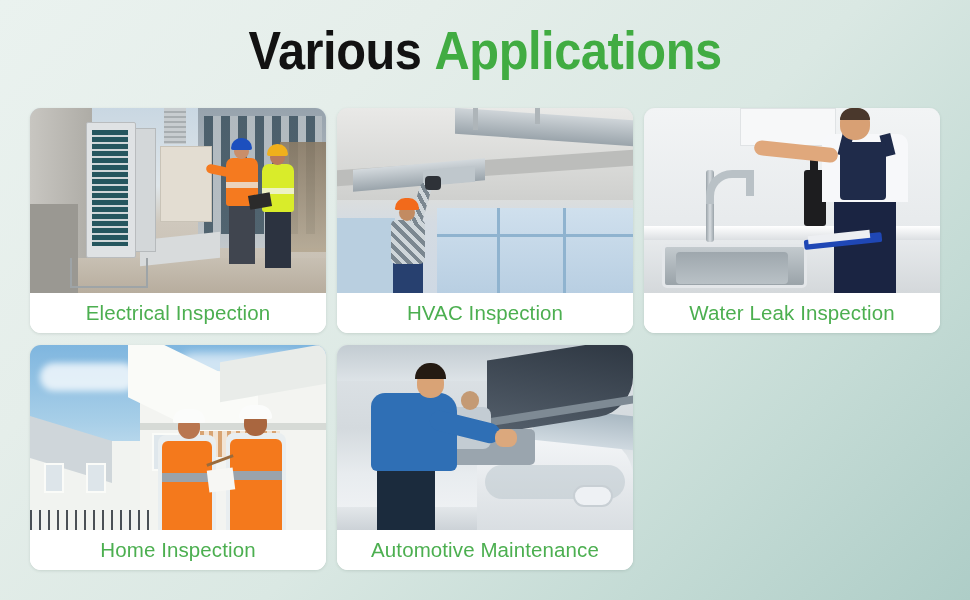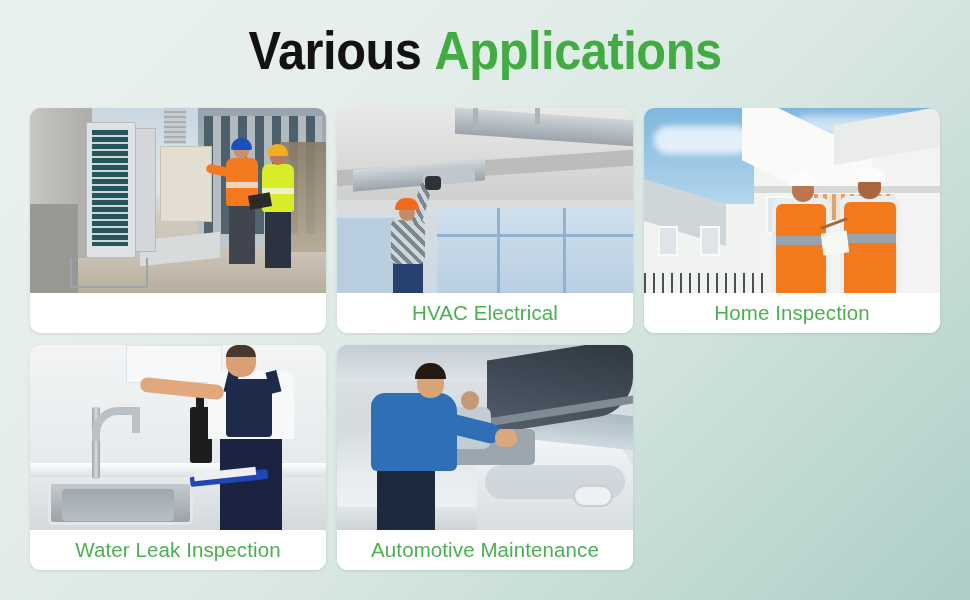--- a/index.html
+++ b/index.html
@@ -263,20 +263,21 @@
       <div class="sc s1-p1-str"></div>
       <div class="sc s1-p1-head"></div>
       <div class="sc s1-p1-hat"></div>
       <div class="sc s1-p2-legs"></div>
       <div class="sc s1-p2-body"></div>
       <div class="sc s1-p2-str"></div>
       <div class="sc s1-p2-head"></div>
       <div class="sc s1-p2-hat"></div>
       <div class="sc s1-clip"></div>
     </div>
+    <div class="caption">Electrical Inspection</div>
   </div>
 
   <div class="card">
     <div class="photo">
       <div class="s2"></div>
       <div class="sc s2-ceil"></div>
       <div class="sc s2-beam"></div>
       <div class="sc s2-glass"></div>
       <div class="sc s2-mull1"></div>
       <div class="sc s2-mull2"></div>
@@ -287,21 +288,48 @@
       <div class="sc s2-vent"></div>
       <div class="sc s2-hanger1"></div>
       <div class="sc s2-hanger2"></div>
       <div class="sc s2-p-legs"></div>
       <div class="sc s2-p-body"></div>
       <div class="sc s2-p-arm"></div>
       <div class="sc s2-p-hand"></div>
       <div class="sc s2-p-head"></div>
       <div class="sc s2-p-hat"></div>
     </div>
-    <div class="caption">HVAC Electrical</div>
+    <div class="caption">HVAC Inspection</div>
+  </div>
+
+  <div class="card">
+    <div class="photo">
+      <div class="s3"></div>
+      <div class="sc s3-cab"></div>
+      <div class="sc s3-front"></div>
+      <div class="sc s3-counter"></div>
+      <div class="sc s3-sink"></div>
+      <div class="sc s3-basin"></div>
+      <div class="sc s3-faucet"></div>
+      <div class="sc s3-spout"></div>
+      <div class="sc s3-spout2"></div>
+      <div class="sc s3-bottle"></div>
+      <div class="sc s3-bottle2"></div>
+      <div class="sc s3-p-pants"></div>
+      <div class="sc s3-p-shirt"></div>
+      <div class="sc s3-p-strap1"></div>
+      <div class="sc s3-p-strap2"></div>
+      <div class="sc s3-p-bib"></div>
+      <div class="sc s3-p-head"></div>
+      <div class="sc s3-p-hair"></div>
+      <div class="sc s3-p-arm"></div>
+      <div class="sc s3-clip"></div>
+      <div class="sc s3-clip-p"></div>
+    </div>
+    <div class="caption">Water Leak Inspection</div>
   </div>
 
   <div class="card">
     <div class="photo">
       <div class="s4"></div>
       <div class="sc s4-cloud1"></div>
       <div class="sc s4-cloud2"></div>
       <div class="sc s4-house2"></div>
       <div class="sc s4-roof3"></div>
       <div class="sc s4-win2"></div>
@@ -323,47 +351,20 @@
       <div class="sc s4-b-vest"></div>
       <div class="sc s4-b-ref"></div>
       <div class="sc s4-b-head"></div>
       <div class="sc s4-b-hat"></div>
       <div class="sc s4-paper"></div>
       <div class="sc s4-pen"></div>
     </div>
     <div class="caption">Home Inspection</div>
   </div>
 
-  <div class="card">
-    <div class="photo">
-      <div class="s3"></div>
-      <div class="sc s3-cab"></div>
-      <div class="sc s3-front"></div>
-      <div class="sc s3-counter"></div>
-      <div class="sc s3-sink"></div>
-      <div class="sc s3-basin"></div>
-      <div class="sc s3-faucet"></div>
-      <div class="sc s3-spout"></div>
-      <div class="sc s3-spout2"></div>
-      <div class="sc s3-bottle"></div>
-      <div class="sc s3-bottle2"></div>
-      <div class="sc s3-p-pants"></div>
-      <div class="sc s3-p-shirt"></div>
-      <div class="sc s3-p-strap1"></div>
-      <div class="sc s3-p-strap2"></div>
-      <div class="sc s3-p-bib"></div>
-      <div class="sc s3-p-head"></div>
-      <div class="sc s3-p-hair"></div>
-      <div class="sc s3-p-arm"></div>
-      <div class="sc s3-clip"></div>
-      <div class="sc s3-clip-p"></div>
-    </div>
-    <div class="caption">Water Leak Inspection</div>
-  </div>
-
 
   <div class="card">
     <div class="photo">
       <div class="s6"></div>
       <div class="sc s6-bg-shelf"></div>
       <div class="sc s6-floor"></div>
       <div class="sc s6-car"></div>
       <div class="sc s6-car-shade"></div>
       <div class="sc s6-light"></div>
       <div class="sc s6-wshield"></div>

